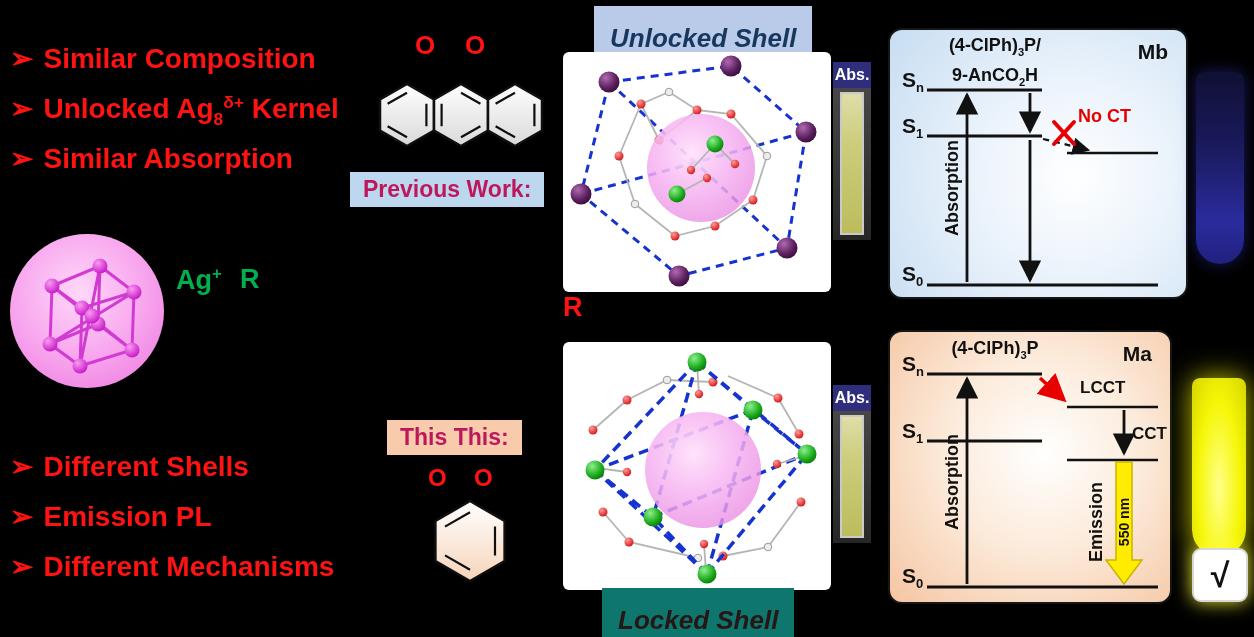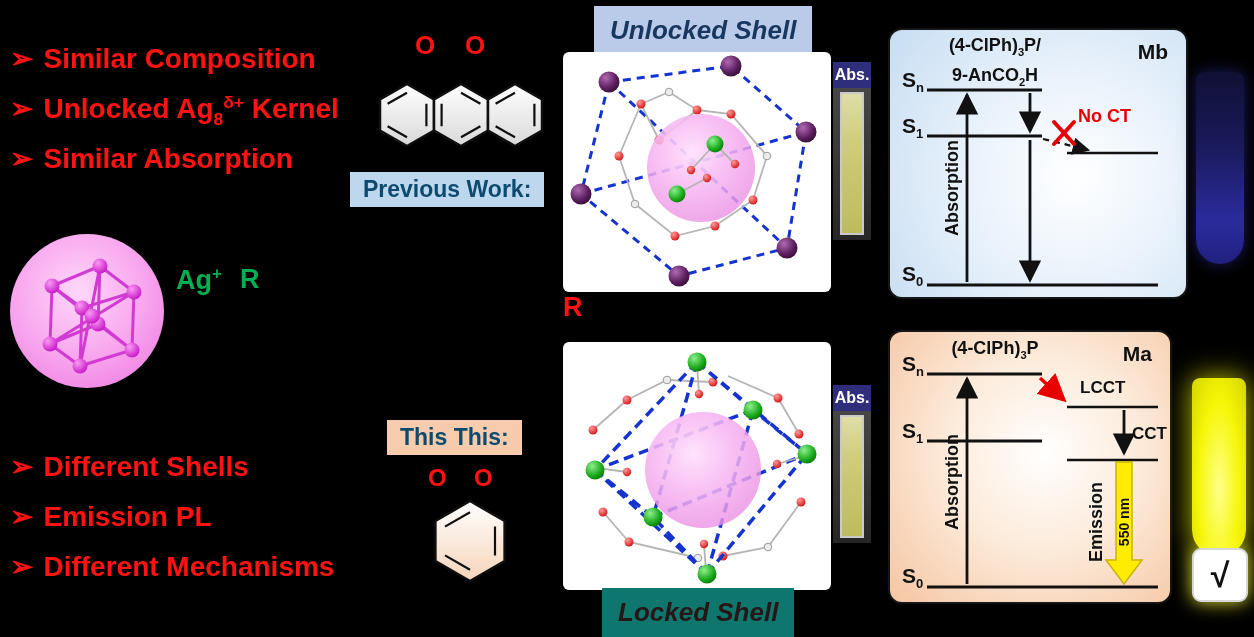--- a/index.html
+++ b/index.html
@@ -2,22 +2,22 @@
 <html><head>
 <meta charset="utf-8">
 <style>
   html,body{margin:0;padding:0;background:#000;}
   #stage{position:relative;width:1254px;height:637px;background:#000;overflow:hidden;
          font-family:"Liberation Sans",sans-serif;}
   .bullet{position:absolute;left:10px;color:#ff1212;font-weight:bold;font-size:28px;white-space:nowrap;}
   .bullet .glyph{margin-right:10px;}
   sub{font-size:62%;}
   sup{font-size:62%;}
-  .label-box{position:absolute;font-weight:bold;font-size:23px;color:#0c4a6e;padding:4px 13px;white-space:nowrap;}
-  .shell-title{position:absolute;font-weight:bold;font-style:italic;font-size:26px;padding:9px 16px;white-space:nowrap;}
+  .label-box{position:absolute;font-weight:bold;font-size:23px;color:#be185d;padding:4px 13px;white-space:nowrap;}
+  .shell-title{position:absolute;font-weight:bold;font-style:italic;font-size:26px;padding:17px 16px;white-space:nowrap;}
   .panel{position:absolute;background:#fff;border-radius:6px;}
   .molecule-o{position:absolute;color:#ff1212;font-weight:bold;font-size:26px;}
   .legend-label{position:absolute;color:#00b050;font-weight:bold;font-size:27px;}
   .r-center{position:absolute;color:#ff1212;font-weight:bold;font-size:27px;}
   .cuvette{position:absolute;width:38px;}
   .cuvette-header{background:#2e2e7c;color:#fff;font-weight:bold;font-size:16px;text-align:center;height:26px;line-height:26px;}
   .cuvette-body{position:relative;background:linear-gradient(180deg,#474747,#262626);}
   .cuvette-liquid{position:absolute;left:7px;right:7px;top:4px;bottom:5px;border:2px solid #c9c9c9;
       background:linear-gradient(180deg,#dedea8 0%,#cdcd7c 35%,#bcbc5e 100%);}
   .jab{position:absolute;width:280px;border:2px solid #161616;border-radius:14px;}

